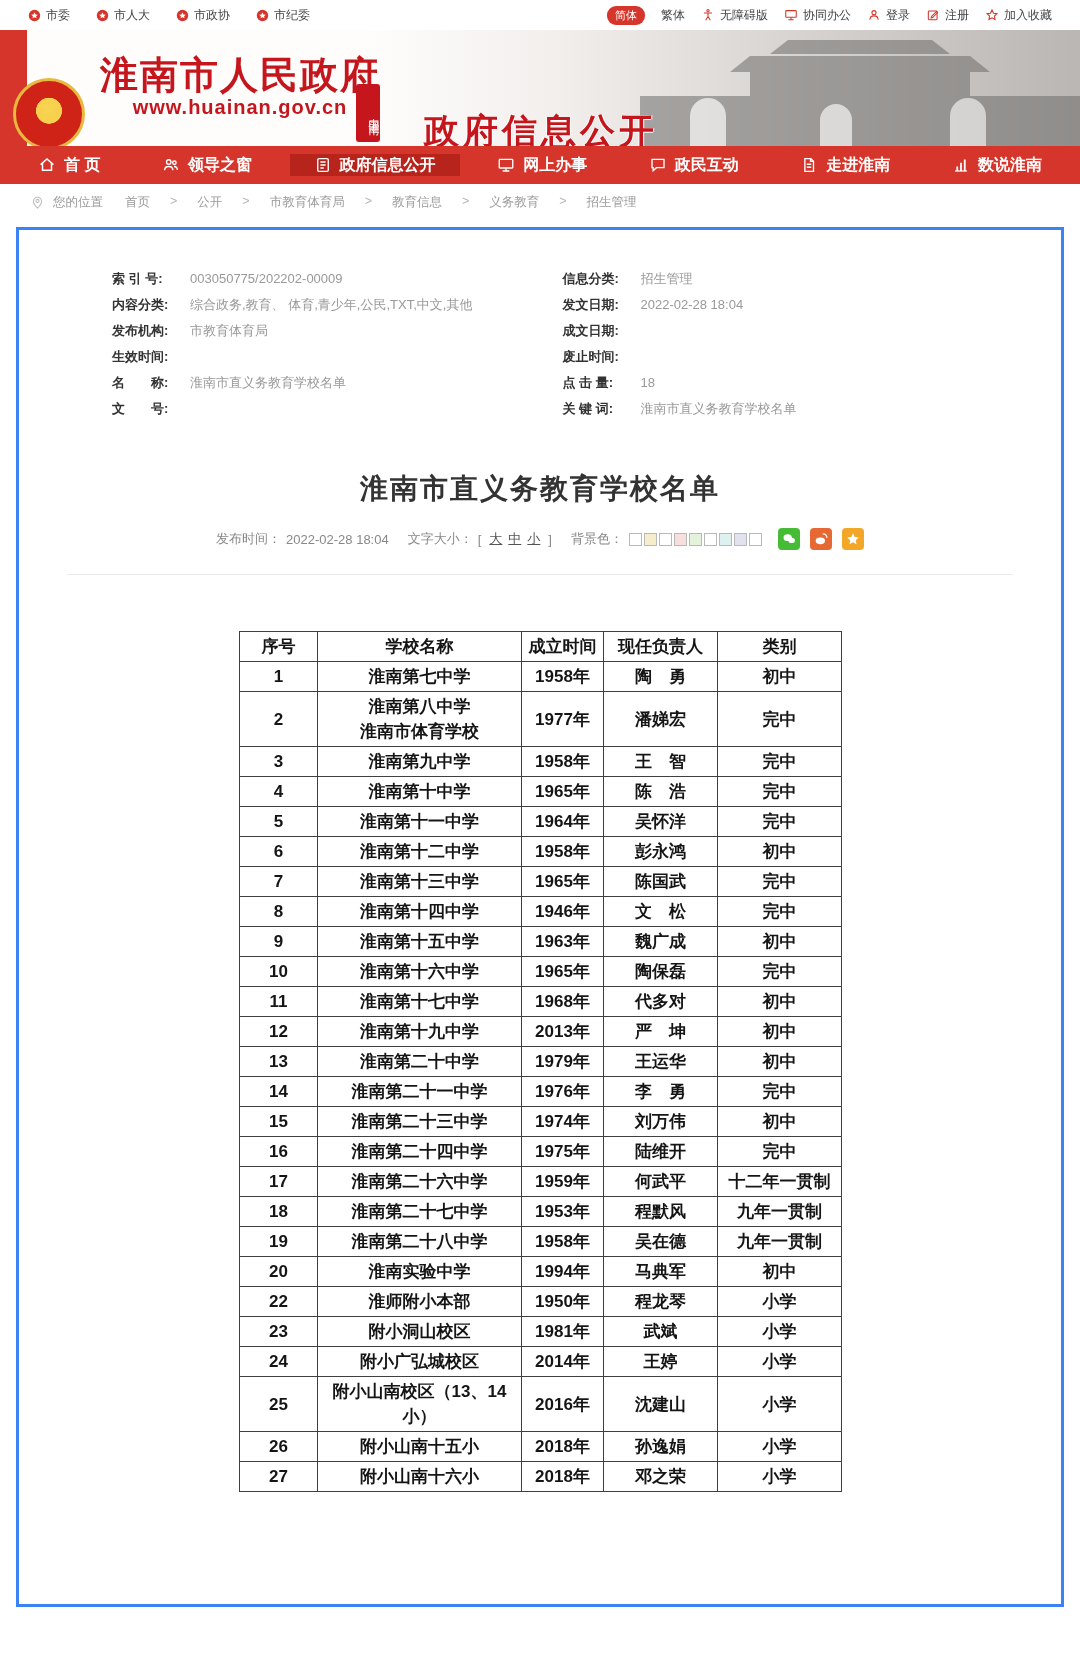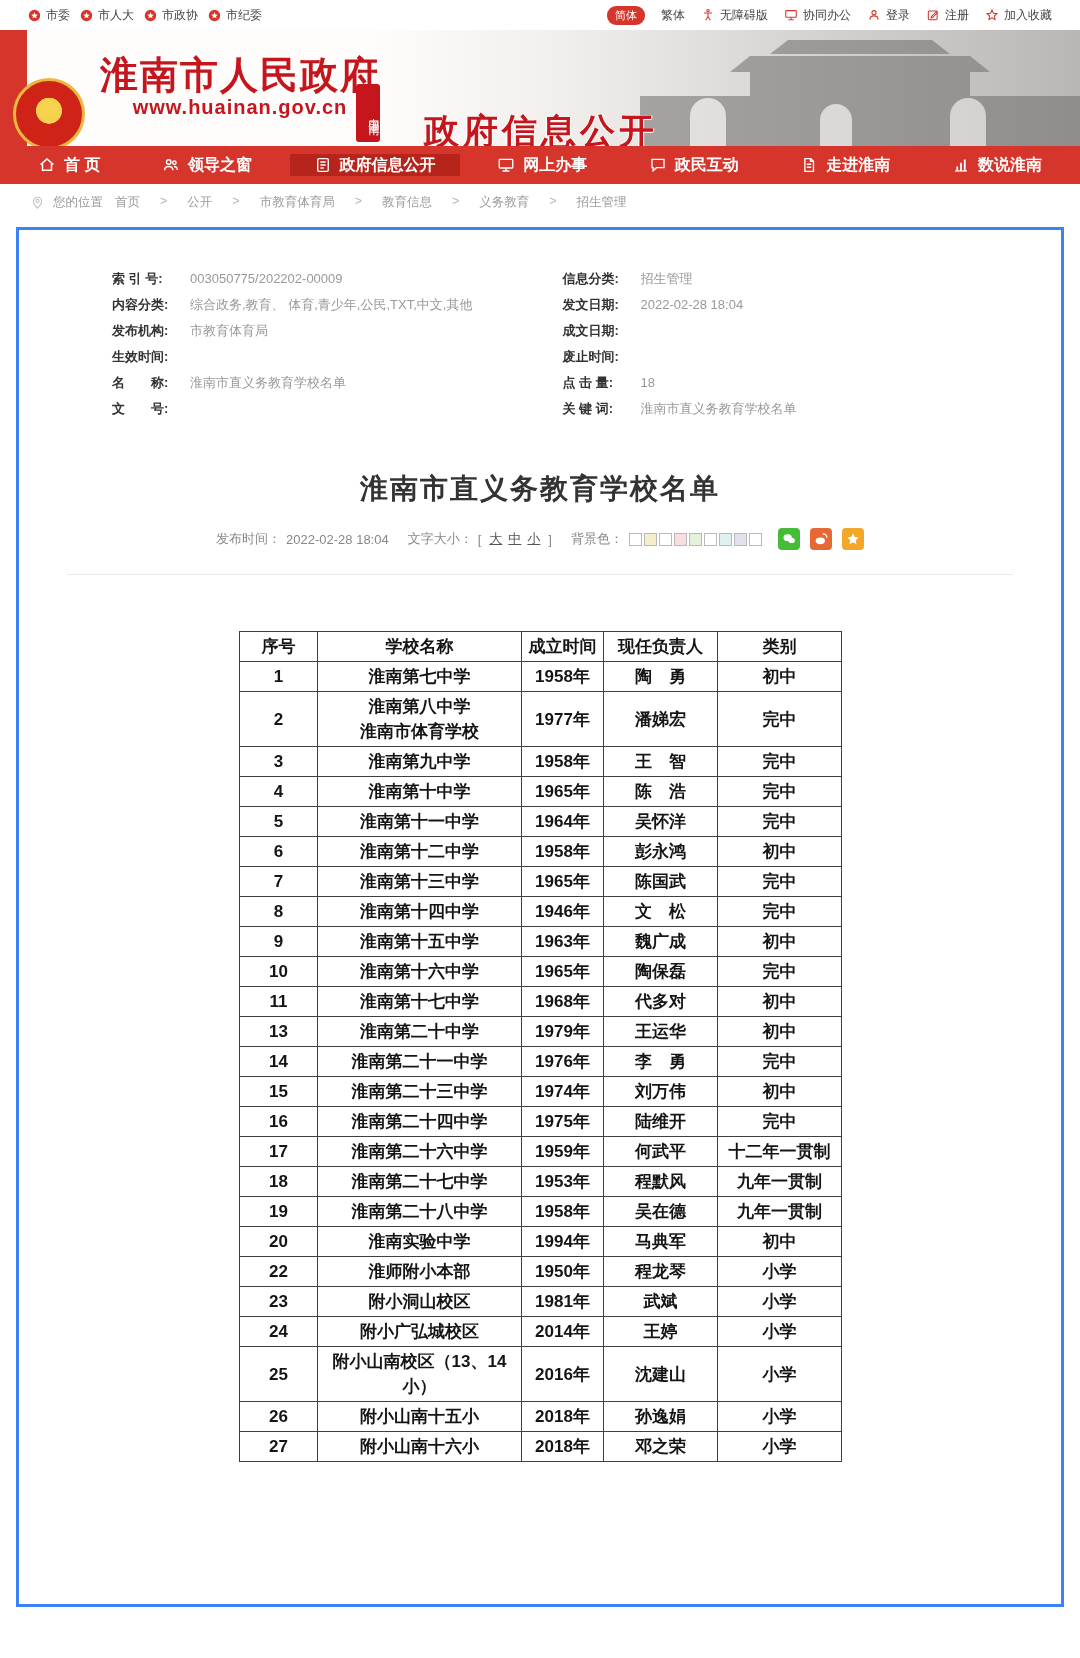--- a/index.html
+++ b/index.html
@@ -4,21 +4,21 @@
 <style>
   *{box-sizing:border-box;margin:0;padding:0}
   body{width:1080px;height:1658px;margin:0 auto;background:#fff;color:#333;
        font-family:"Liberation Sans","DejaVu Sans",sans-serif;overflow:hidden}
   .ico{display:inline-flex;align-items:center;justify-content:center}
   .ico svg{width:100%;height:100%;display:block}
 
   
   .topbar{height:30px;display:flex;align-items:center;justify-content:space-between;
           padding:0 28px;font-size:12px;color:#444;background:#fff}
-  .tb-left{display:flex;gap:10px}
+  .tb-left{display:flex;gap:26px}
   .tb-link{display:inline-flex;align-items:center;gap:5px;cursor:pointer}
   .tb-link .ico{width:13px;height:13px;color:var(--primary-red)}
   .tb-right{display:flex;align-items:center;gap:16px}
   .pill{background:var(--primary-red);color:#fff;border-radius:9px;padding:2px 8px;font-size:11px}
   .tb-right .ico{width:14px;height:14px;color:var(--primary-red)}
 
   
   .banner{position:relative;height:116px;overflow:hidden;
     background:linear-gradient(to right,#fffdfc 34%,#f1eeec 52%,#d6d3d1 74%,#b9b6b4 100%)}
   .red-strip{position:absolute;left:0;top:0;width:27px;height:100%;background:var(--primary-red)}
@@ -41,21 +41,21 @@
        justify-content:space-between;padding:8px 14px}
   .nav-item{display:flex;align-items:center;gap:8px;padding:0 24px;color:#fff;
             font-size:16px;font-weight:bold;cursor:pointer}
   .nav-item.active{background:var(--dark-red)}
   .nav-item .ico{width:18px;height:18px;color:#fff}
 
   
   .crumbbar{height:37px;display:flex;align-items:center;gap:8px;padding:0 30px;
             font-size:12.5px;color:#9b9b9b;background:#fff}
   .crumbbar .ico{width:15px;height:15px;color:#c0c0c0}
-  .crumb-prefix{margin-right:4px}
+  .crumb-prefix{margin-right:14px}
   .crumb-link{cursor:pointer}
   .crumb-sep{color:#b5b5b5}
 
   
   .card{margin:6px 16px 0;border:3px solid #3b82f6;background:#fff;padding:30px 8px 60px;min-height:1380px}
 
   
   .meta{display:grid;grid-template-columns:1fr 1fr;column-gap:30px;padding:6px 70px 0 85px}
   .meta-col{display:flex;flex-direction:column}
   .meta-row{display:flex;font-size:13px;line-height:26px;white-space:nowrap}
@@ -460,20 +460,27 @@
             <td>完中</td>
           </tr>
           <tr>
             <td>11</td>
             <td>淮南第十七中学</td>
             <td>1968年</td>
             <td>代多对</td>
             <td>初中</td>
           </tr>
           <tr>
+            <td>12</td>
+            <td>淮南第十九中学</td>
+            <td>2013年</td>
+            <td>严　坤</td>
+            <td>初中</td>
+          </tr>
+          <tr>
             <td>13</td>
             <td>淮南第二十中学</td>
             <td>1979年</td>
             <td>王运华</td>
             <td>初中</td>
           </tr>
           <tr>
             <td>14</td>
             <td>淮南第二十一中学</td>
             <td>1976年</td>

